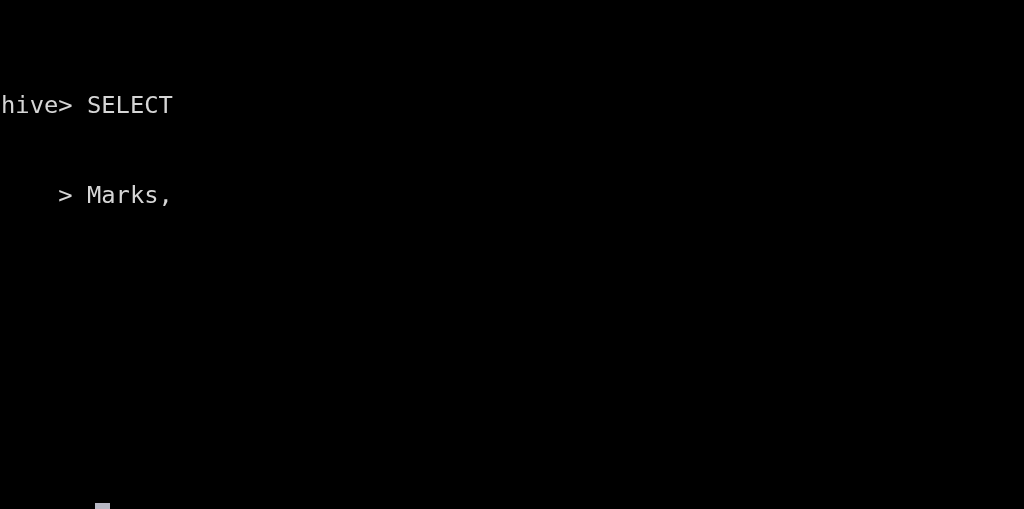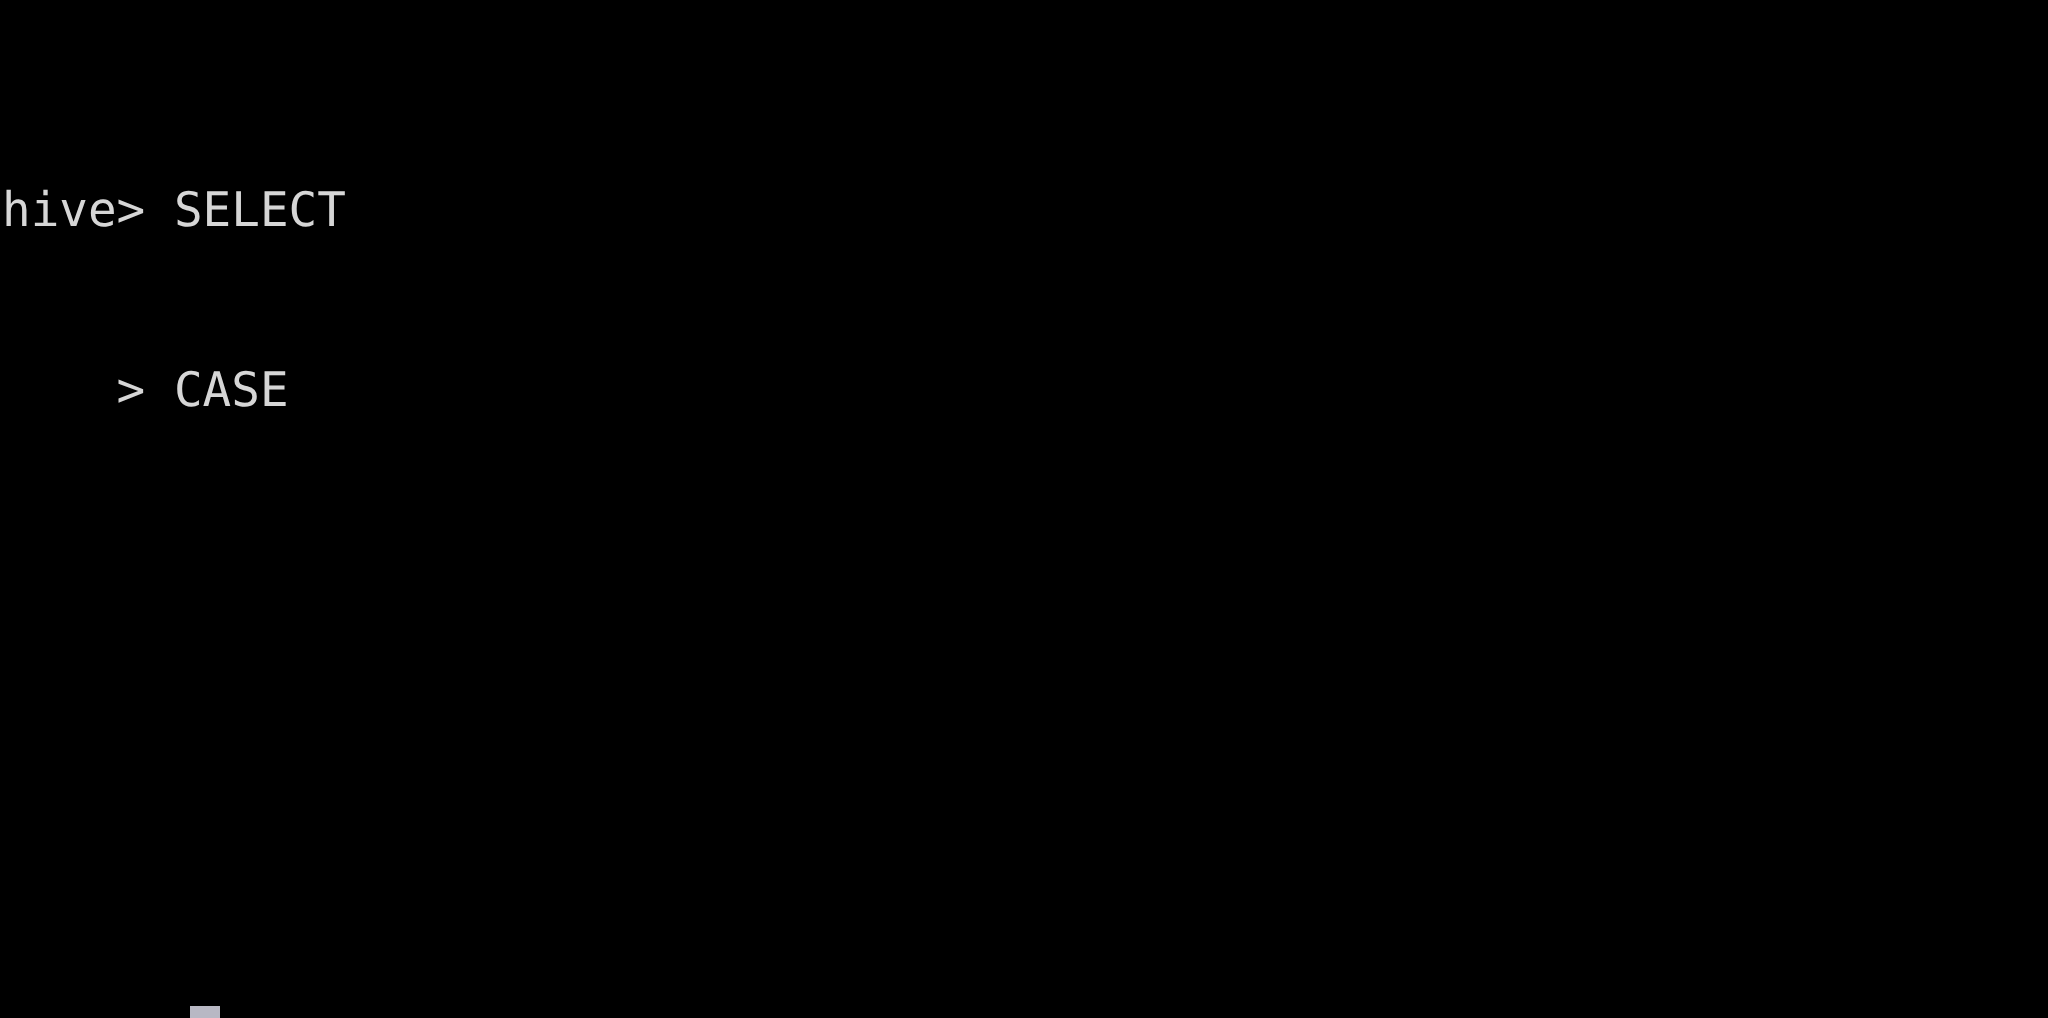--- a/index.html
+++ b/index.html
@@ -61,21 +61,21 @@
   }
 </style>
 </head>
 <body>
 
 <div id="terminal">
 
   <div id="screen">
 
     <span class="line">hive&gt; SELECT</span>
-    <span class="line">    &gt; CASE</span>
+    <span class="line">    &gt; Marks,</span>
     
     
     
     
     
     
     
     
     
     

